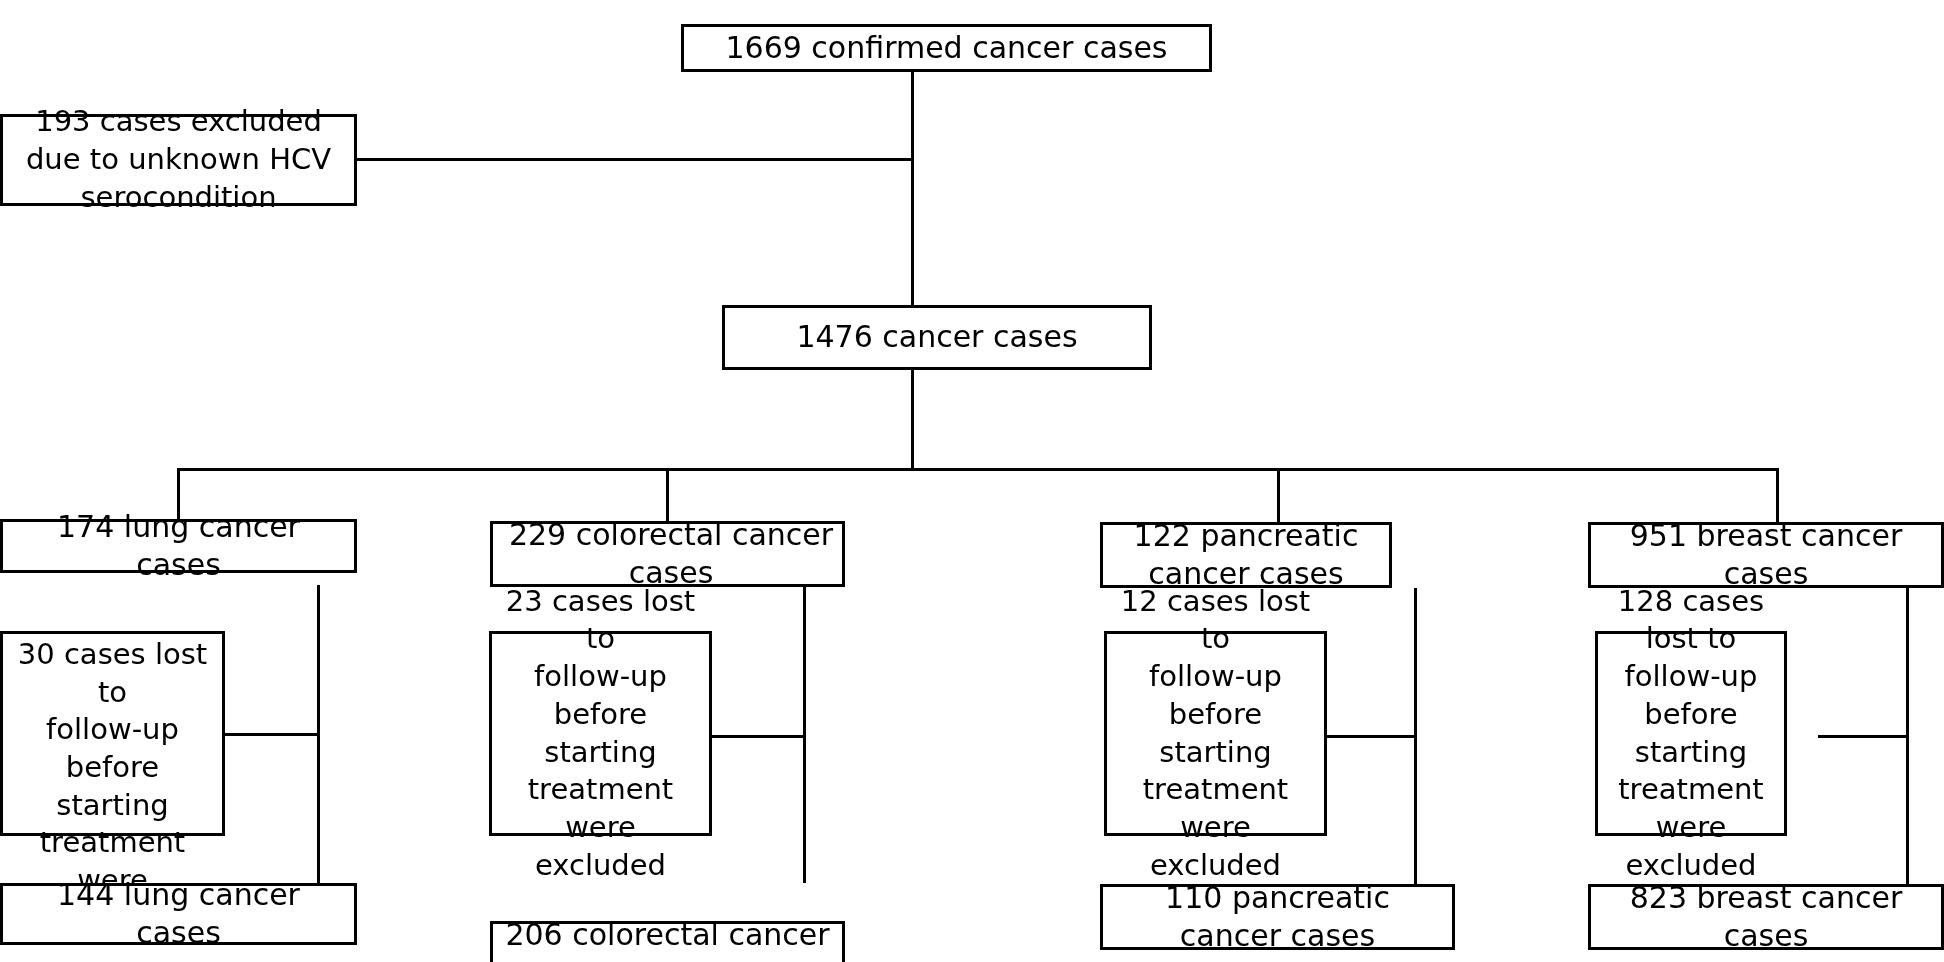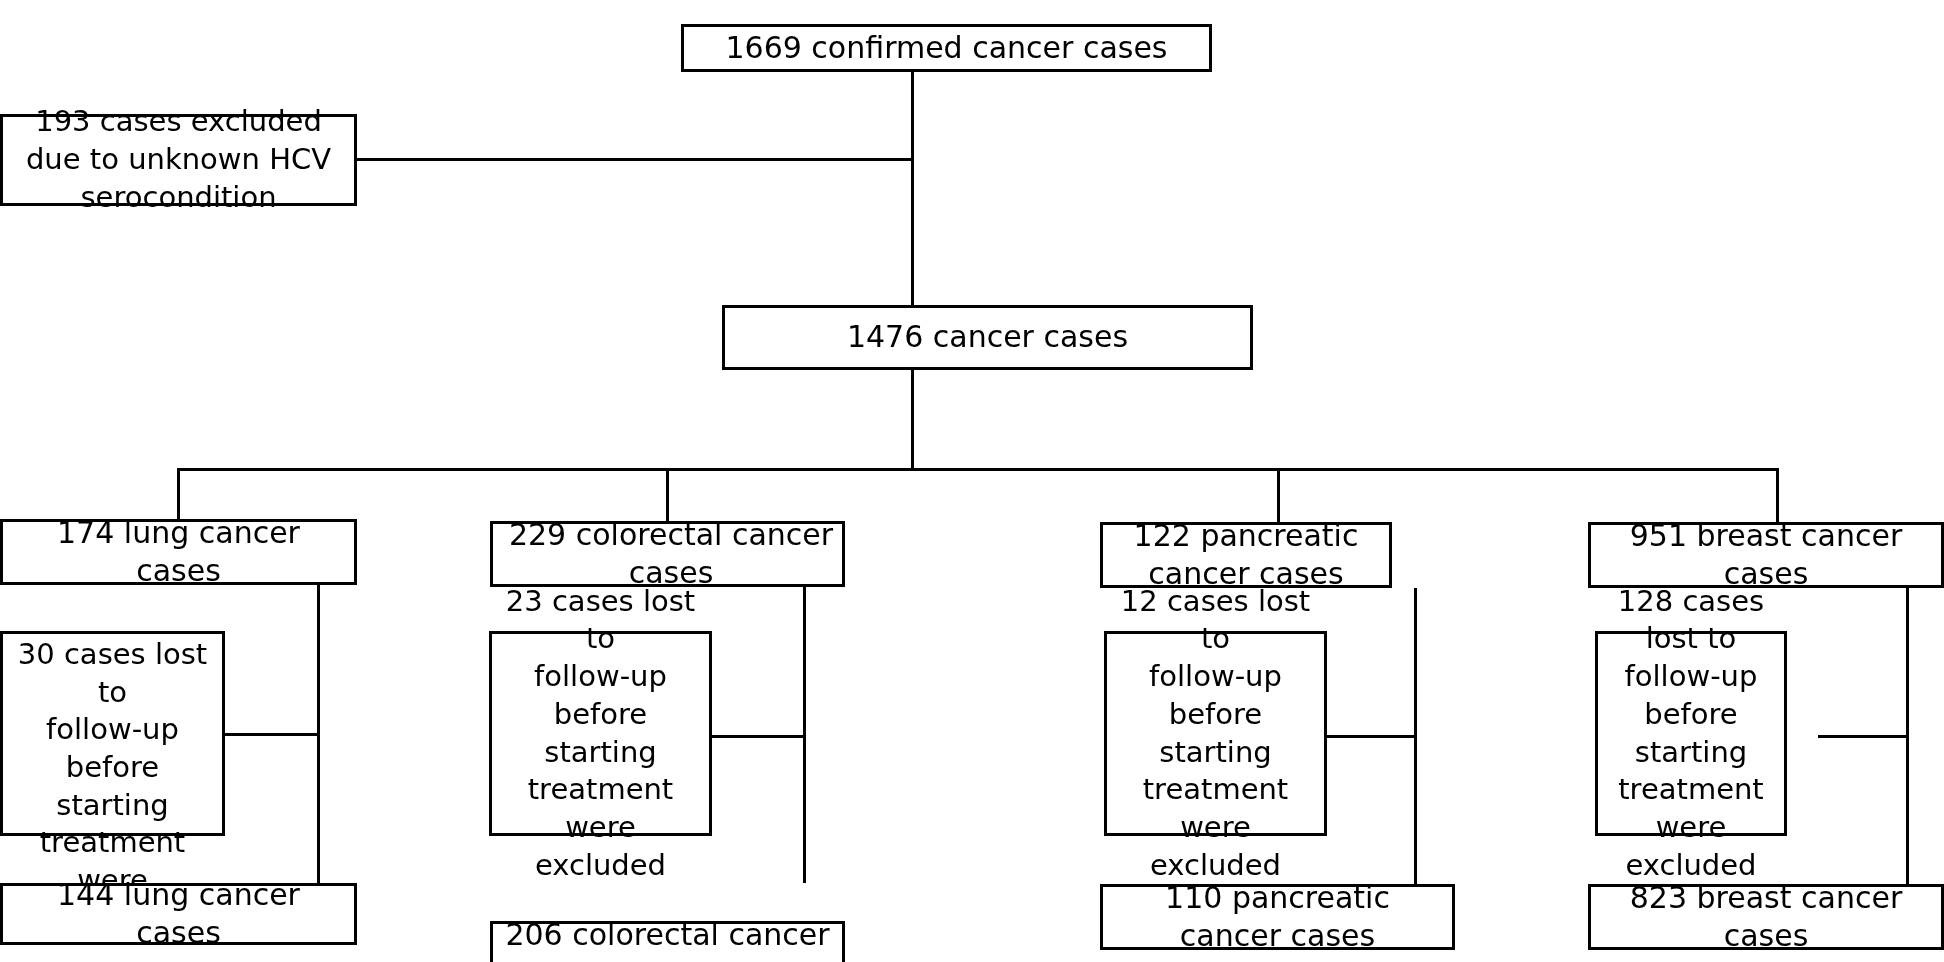--- a/index.html
+++ b/index.html
@@ -56,34 +56,34 @@
   </div>
 
   <div class="line v" style="left:911px; top:68px; height:237px;"></div>
 
   <div class="box multiline" style="left:0px; top:114px; width:357px; height:92px; text-align:center;">
     <span>193 cases excluded due to unknown HCV serocondition</span>
   </div>
 
   <div class="line h" style="left:357px; top:158px; width:555px;"></div>
 
-  <div class="box" style="left:722px; top:305px; width:531px; height:65px;">
+  <div class="box" style="left:722px; top:305px; width:430px; height:65px;">
     <span>1476 cancer cases</span>
   </div>
 
   <div class="line v" style="left:911px; top:370px; height:98px;"></div>
 
   <div class="line h" style="left:177px; top:468px; width:1602px;"></div>
 
   <div class="line v" style="left:177px; top:468px; height:52px;"></div>
   <div class="line v" style="left:666px; top:468px; height:54px;"></div>
   <div class="line v" style="left:1277px; top:468px; height:54px;"></div>
   <div class="line v" style="left:1776px; top:468px; height:54px;"></div>
 
-  <div class="box" style="left:0px; top:519px; width:357px; height:66px;">
+  <div class="box" style="left:0px; top:519px; width:357px; height:54px;">
     <span>174 lung cancer cases</span>
   </div>
 
   <div class="line v" style="left:317px; top:585px; height:298px;"></div>
 
   <div class="box multiline" style="left:0px; top:631px; width:225px; height:205px; flex-direction:column; justify-content:flex-start;">
     <span>30 cases lost to</span>
     <span>follow-up before</span>
     <span>starting treatment</span>
     <span>were excluded</span>

